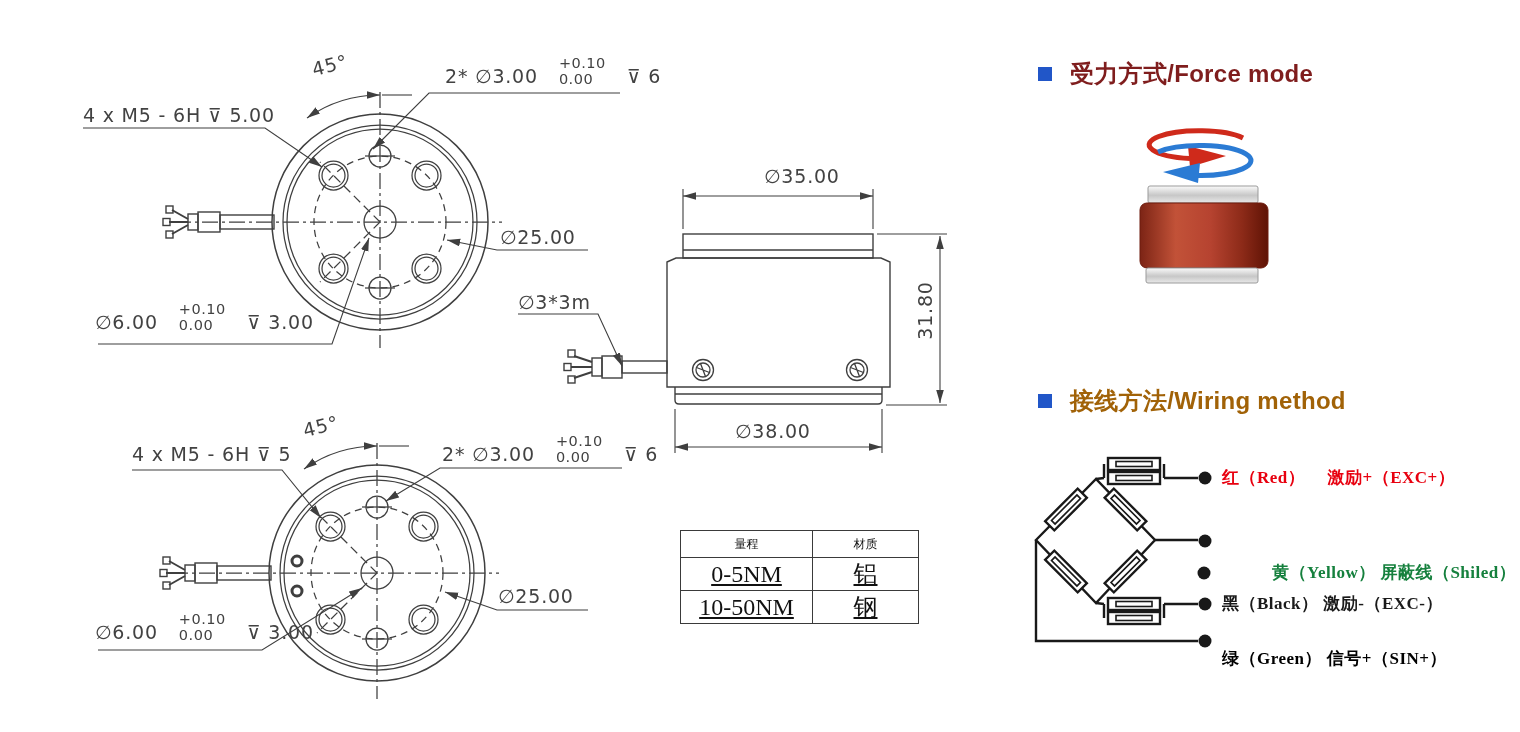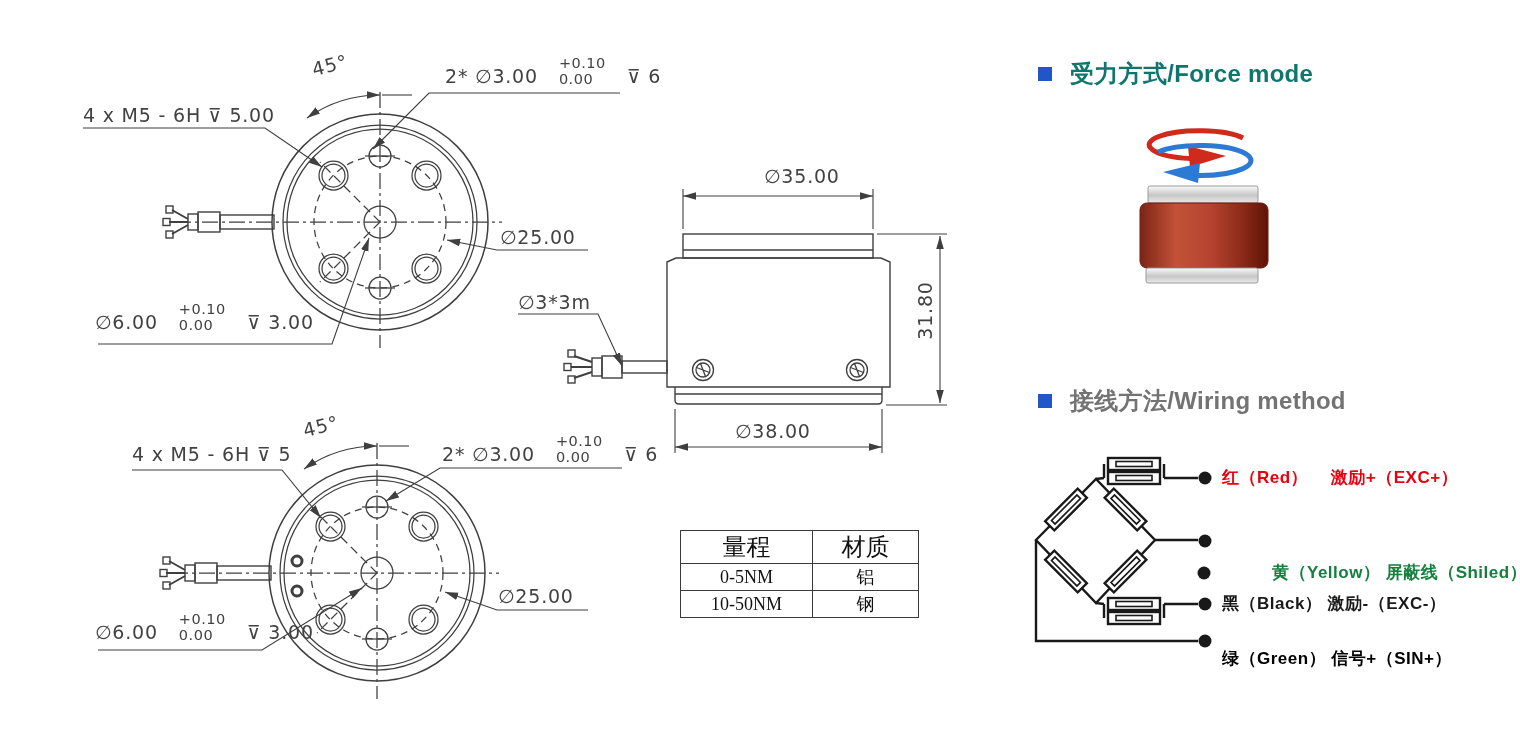--- a/index.html
+++ b/index.html
@@ -7,27 +7,27 @@
         font-family:"DejaVu Sans",sans-serif;}
   .dim{position:absolute;color:#424242;font-size:19px;white-space:nowrap;letter-spacing:.8px;line-height:21px;}
   .tolrow{display:flex;align-items:flex-end;gap:21px;height:31px;}
   .tolrow .main{font-size:19px;line-height:21px;}
   .stack{display:flex;flex-direction:column;align-items:flex-start;font-size:14.5px;line-height:15.5px;letter-spacing:.5px;}
   .rot45{transform:rotate(-14deg);transform-origin:center;}
   .rotv{transform:rotate(-90deg);transform-origin:center;width:70px;text-align:center;}
   .sec-title{position:absolute;display:flex;align-items:center;gap:18px;font-weight:bold;font-size:24px;
              font-family:"Liberation Sans",sans-serif;letter-spacing:.3px;white-space:nowrap;}
   .bullet{width:14px;height:14px;flex:0 0 auto;}
-  .wlabel{position:absolute;font-family:Liberation Sans, sans-serif;font-weight:bold;font-size:17px;
+  .wlabel{position:absolute;font-family:Liberation Serif, serif;font-weight:bold;font-size:17px;
           white-space:nowrap;letter-spacing:.5px;line-height:22px;}
   table.spec{position:absolute;left:680px;top:530px;border-collapse:collapse;
              font-family:"Liberation Serif",serif;color:#111;text-align:center;}
   table.spec th,table.spec td{border:1.8px solid #3a3a3a;font-weight:normal;padding:0;}
-  table.spec th{width:131px;height:26px;font-size:24px;}
-  table.spec td{height:26px;font-size:18px;}
+  table.spec th{width:131px;height:26px;font-size:12px;}
+  table.spec td{height:26px;font-size:24px;text-decoration:underline;}
   table.spec th:last-child,table.spec td:last-child{width:105px;}
 </style>
 </head>
 <body>
 
 <div class="page">
 
   <svg width="1520" height="732" viewBox="0 0 1520 732" style="position:absolute;left:0;top:0">
     <defs>
       <marker id="arr" markerWidth="13" markerHeight="8" refX="12" refY="3.5" orient="auto-start-reverse">
@@ -270,25 +270,25 @@
     </tr>
     <tr>
       <td>10-50NM</td>
       <td>钢</td>
     </tr>
   </tbody>
     </table>
 
   <div class="sec-title" style="left:1038px;top:58px">
     <span class="bullet" style="background: rgb(33, 86, 200);"></span>
-    <span style="color: #0f766e;">受力方式/Force mode</span>
+    <span style="color: #7f1d1d;">受力方式/Force mode</span>
   </div>
   <div class="sec-title" style="left:1038px;top:385px">
     <span class="bullet" style="background: rgb(33, 86, 200);"></span>
-    <span style="color: #737373;">接线方法/Wiring method</span>
+    <span style="color: #a16207;">接线方法/Wiring method</span>
   </div>
 
   <div class="wlabel" style="left: 1222px; top: 467px; color: rgb(232, 0, 15);">红（Red）　 激励+（EXC+）</div>
   <div class="wlabel" style="left: 1272px; top: 562px; color: #15803d;">黄（Yellow） 屏蔽线（Shiled）</div>
   <div class="wlabel" style="left: 1222px; top: 593px; color: rgb(26, 26, 26);">黑（Black） 激励-（EXC-）</div>
   <div class="wlabel" style="left: 1222px; top: 648px; color: #000000;">绿（Green） 信号+（SIN+）</div>
 
 </div>
 
 </body></html>

